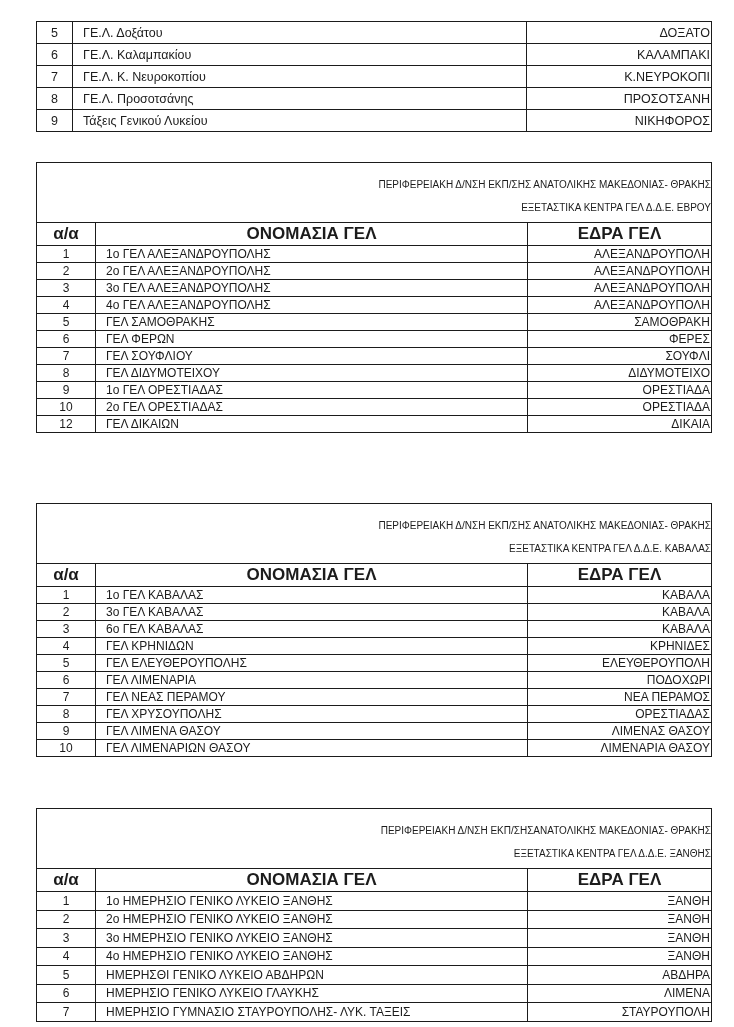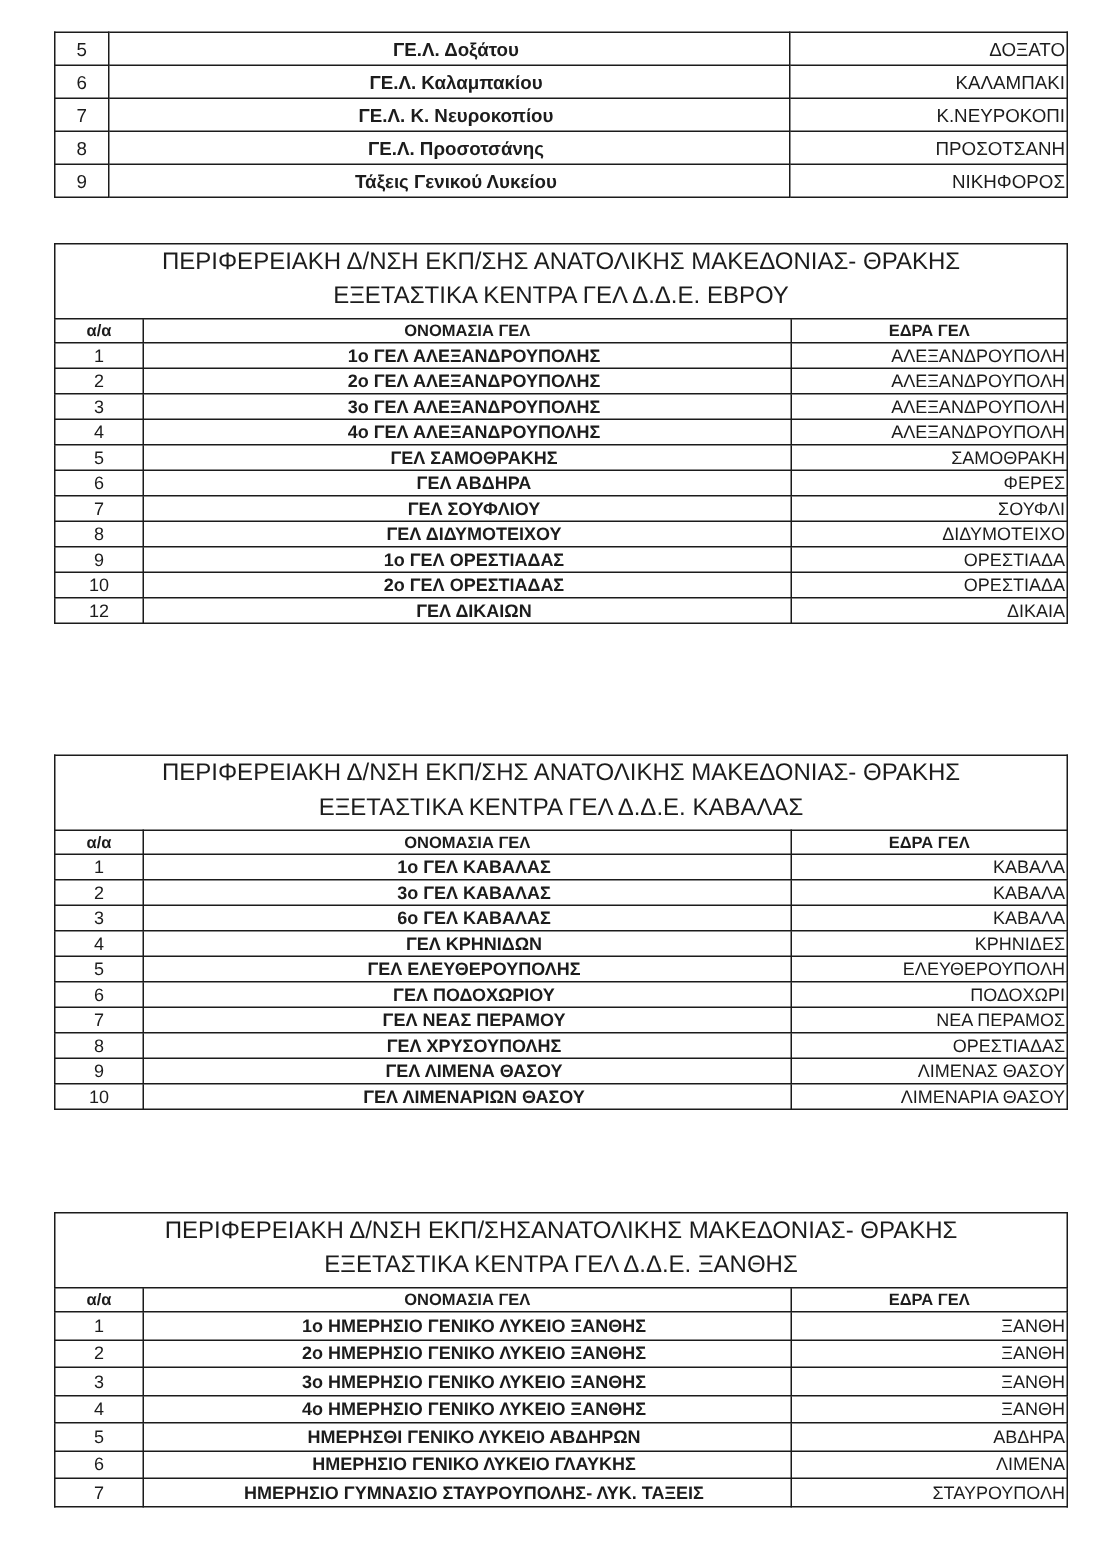--- a/index.html
+++ b/index.html
@@ -31,38 +31,38 @@
     white-space: nowrap;
   }
   
   .tbl-partial { top: 21px; }
   .tbl-partial td { height: 22px; font-size: 12.5px; }
   
   .tbl-evrou   { top: 162px; }
   .tbl-kavalas { top: 503px; }
   .tbl-xanthis { top: 808px; }
   .title-cell {
-    text-align: center;
-    font-size: 16px;
+    text-align: right;
+    font-size: 10px;
     line-height: 23px;
-    padding: 0 0 3px 0;
+    padding: 10px 0 3px 0;
     white-space: normal;
   }
   .title-line { display: block; }
   .title-bold { font-weight: normal; }
   .hdr-row td {
     height: 16px;
-    font-size: 11px;
+    font-size: 17px;
     font-weight: bold;
     text-align: center;
   }
   tbody td { height: 17px; font-size: 12px; }
   .tbl-xanthis tbody td { height: 18.5px; }
   td.num  { text-align: center; }
-  td.name { text-align: center; padding-left: 10px; font-weight: bold; }
+  td.name { text-align: left; padding-left: 10px; }
   td.seat { text-align: right; padding-left: 8px; }
 </style>
 </head>
 <body>
 
 <div class="page">
 
   <table class="tbl-partial">
     <colgroup>
       <col style="width:36px">
@@ -138,21 +138,21 @@
           <td class="name">4ο ΓΕΛ ΑΛΕΞΑΝΔΡΟΥΠΟΛΗΣ</td>
           <td class="seat">ΑΛΕΞΑΝΔΡΟΥΠΟΛΗ</td>
         </tr>
         <tr>
           <td class="num">5</td>
           <td class="name">ΓΕΛ ΣΑΜΟΘΡΑΚΗΣ</td>
           <td class="seat">ΣΑΜΟΘΡΑΚΗ</td>
         </tr>
         <tr>
           <td class="num">6</td>
-          <td class="name">ΓΕΛ ΑΒΔΗΡΑ</td>
+          <td class="name">ΓΕΛ ΦΕΡΩΝ</td>
           <td class="seat">ΦΕΡΕΣ</td>
         </tr>
         <tr>
           <td class="num">7</td>
           <td class="name">ΓΕΛ ΣΟΥΦΛΙΟΥ</td>
           <td class="seat">ΣΟΥΦΛΙ</td>
         </tr>
         <tr>
           <td class="num">8</td>
           <td class="name">ΓΕΛ ΔΙΔΥΜΟΤΕΙΧΟΥ</td>
@@ -216,21 +216,21 @@
           <td class="name">ΓΕΛ ΚΡΗΝΙΔΩΝ</td>
           <td class="seat">ΚΡΗΝΙΔΕΣ</td>
         </tr>
         <tr>
           <td class="num">5</td>
           <td class="name">ΓΕΛ ΕΛΕΥΘΕΡΟΥΠΟΛΗΣ</td>
           <td class="seat">ΕΛΕΥΘΕΡΟΥΠΟΛΗ</td>
         </tr>
         <tr>
           <td class="num">6</td>
-          <td class="name">ΓΕΛ ΠΟΔΟΧΩΡΙΟΥ</td>
+          <td class="name">ΓΕΛ ΛΙΜΕΝΑΡΙΑ</td>
           <td class="seat">ΠΟΔΟΧΩΡΙ</td>
         </tr>
         <tr>
           <td class="num">7</td>
           <td class="name">ΓΕΛ ΝΕΑΣ ΠΕΡΑΜΟΥ</td>
           <td class="seat">ΝΕΑ ΠΕΡΑΜΟΣ</td>
         </tr>
         <tr>
           <td class="num">8</td>
           <td class="name">ΓΕΛ ΧΡΥΣΟΥΠΟΛΗΣ</td>

